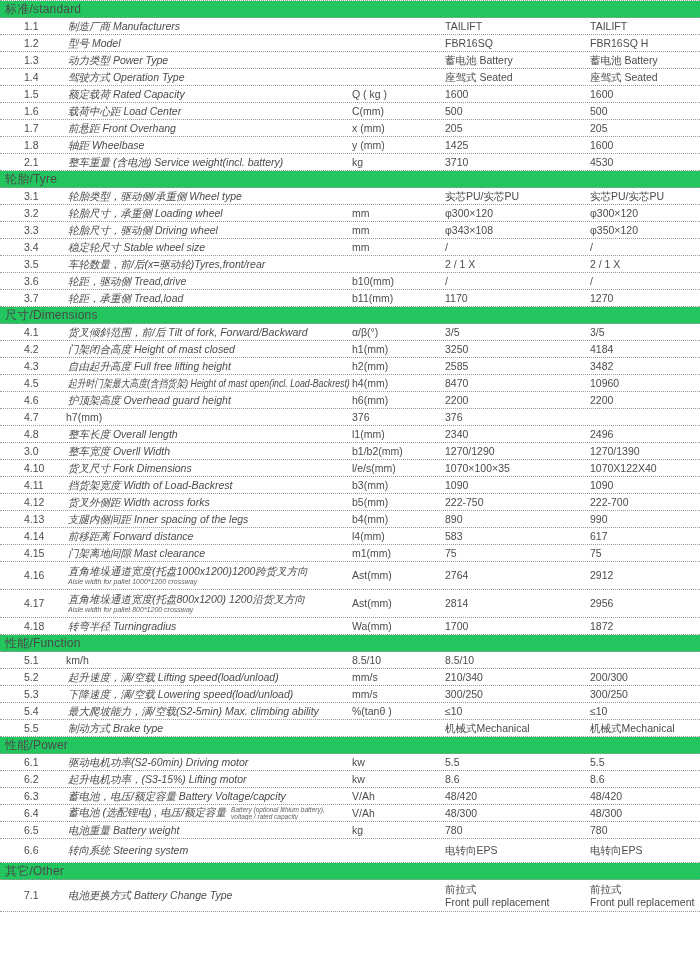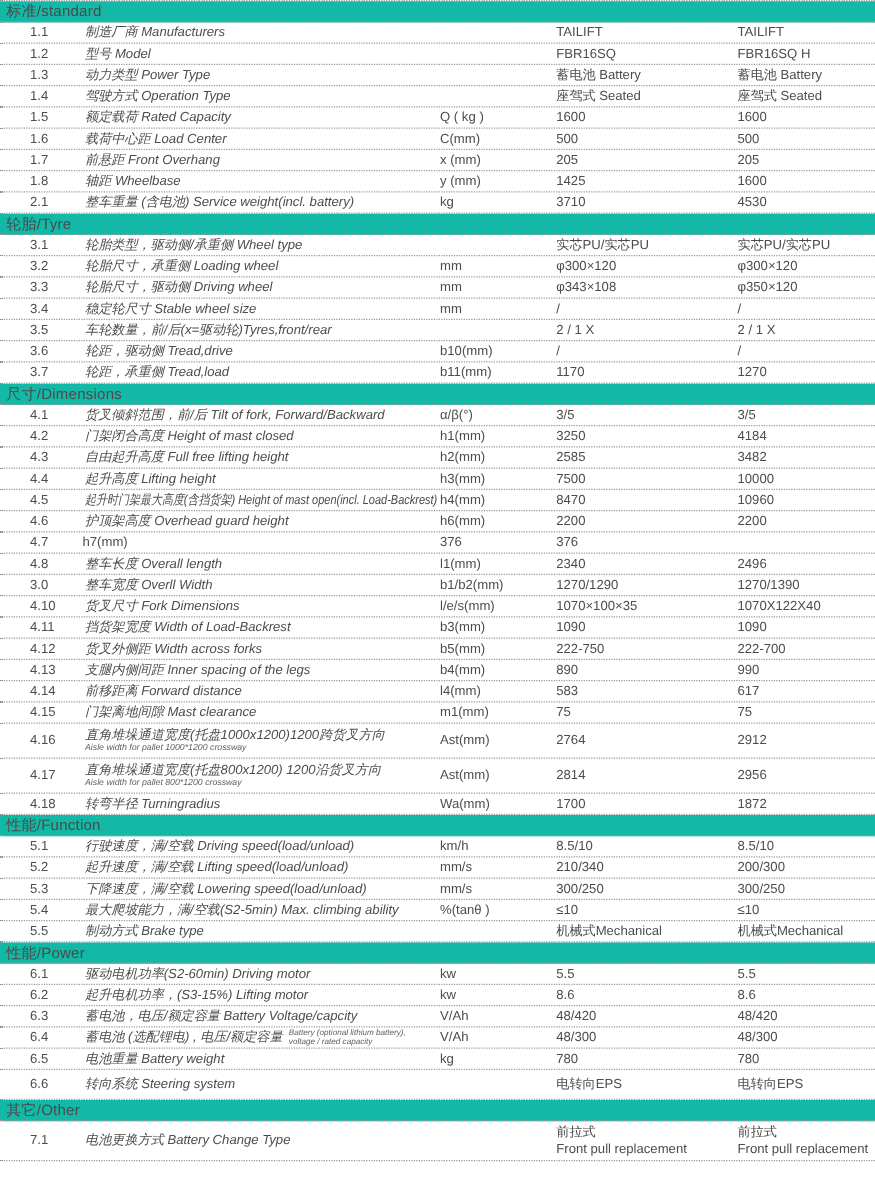--- a/index.html
+++ b/index.html
@@ -6,21 +6,21 @@
   body {
     width: 700px; height: 960px;
     background: #ffffff;
     font-family: "Liberation Sans", "DejaVu Sans", sans-serif;
     color: #4c4c4c;
     overflow: hidden;
   }
   .spec-table { width: 700px; border-top: 1px dotted #9b9b9b; }
   .section-header {
     height: 17px; box-sizing: border-box;
-    background: #14b8a6;
+    background: #22c55e;
     display: flex; align-items: center;
     padding-left: 5px;
     border-bottom: 1px dotted #9b9b9b;
   }
   .section-title { font-size: 12px; color: #4a4a4a; letter-spacing: 0.2px; }
   .row {
     display: grid;
     grid-template-columns: 64px 286px 93px 145px 1fr;
     align-items: center;
     height: 17px; box-sizing: border-box;
@@ -218,27 +218,20 @@
   </div>
 
   <div class="row">
     <span class="cell no">4.3</span>
     <span class="cell desc"><span class="fit"><span class="desc-main">自由起升高度 Full free lifting height</span></span></span>
     <span class="cell unit">h2(mm)</span>
     <span class="cell v1">2585</span>
     <span class="cell v2">3482</span>
   </div>
 
-  <div class="row">
-    <span class="cell no">4.4</span>
-    <span class="cell desc"><span class="fit"><span class="desc-main">起升高度 Lifting height</span></span></span>
-    <span class="cell unit">h3(mm)</span>
-    <span class="cell v1">7500</span>
-    <span class="cell v2">10000</span>
-  </div>
 
   <div class="row">
     <span class="cell no">4.5</span>
     <span class="cell desc"><span class="fit" style="transform: scaleX(0.837);"><span class="desc-main">起升时门架最大高度(含挡货架) Height of mast open(incl. Load-Backrest)</span></span></span>
     <span class="cell unit">h4(mm)</span>
     <span class="cell v1">8470</span>
     <span class="cell v2">10960</span>
   </div>
 
   <div class="row">
@@ -346,21 +339,20 @@
 </div>
   </div>
 
   <div class="section">
     <div class="section-header">
       <span class="section-title">性能/Function</span>
     </div>
     <div class="rows">
   <div class="row">
     <span class="cell no">5.1</span>
-    <span class="cell desc"><span class="fit"><span class="desc-main">行驶速度，满/空载 Driving speed(load/unload)</span></span></span>
     <span class="cell unit">km/h</span>
     <span class="cell v1">8.5/10</span>
     <span class="cell v2">8.5/10</span>
   </div>
 
   <div class="row">
     <span class="cell no">5.2</span>
     <span class="cell desc"><span class="fit"><span class="desc-main">起升速度，满/空载 Lifting speed(load/unload)</span></span></span>
     <span class="cell unit">mm/s</span>
     <span class="cell v1">210/340</span>

